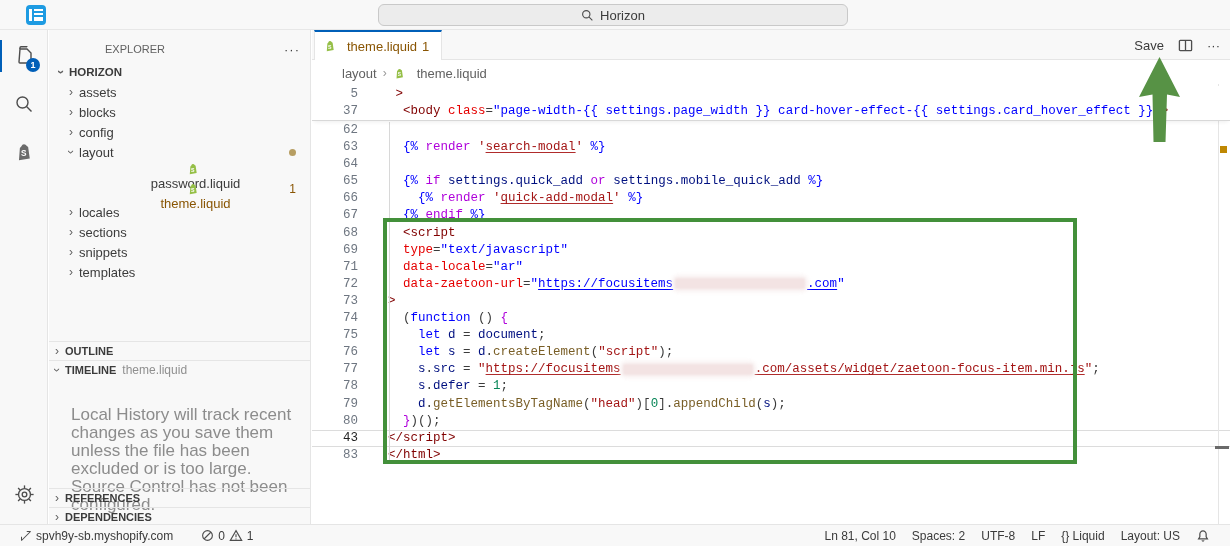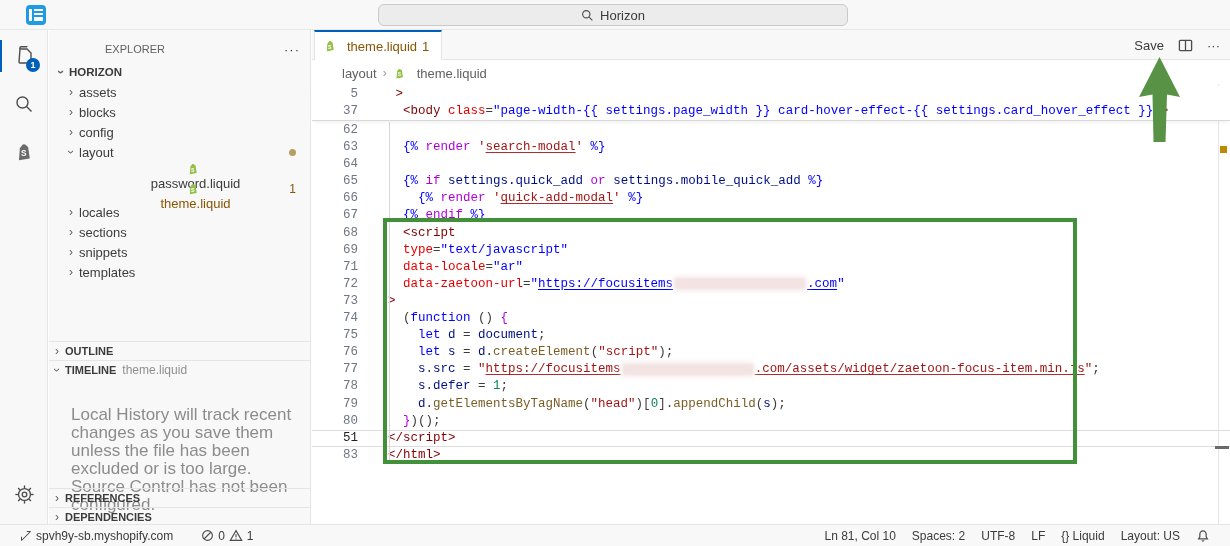--- a/index.html
+++ b/index.html
@@ -283,21 +283,21 @@
       <div class="code-line"><span class="ln">71</span><span class="lc"><span class="tk-pl">  </span><span class="tk-attr">data-locale</span><span class="tk-pl">=</span><span class="tk-str">"ar"</span></span></div>
       <div class="code-line"><span class="ln">72</span><span class="lc"><span class="tk-pl">  </span><span class="tk-attr">data-zaetoon-url</span><span class="tk-pl">=</span><span class="tk-str">"</span><span class="tk-str u-blue">https://focusitems</span><span class="redact" style="width: 130px;"></span><span class="tk-str u-blue">.com</span><span class="tk-str">"</span></span></div>
       <div class="code-line"><span class="ln">73</span><span class="lc"><span class="tk-tag">&gt;</span></span></div>
       <div class="code-line"><span class="ln">74</span><span class="lc"><span class="tk-pl">  (</span><span class="tk-kw">function</span><span class="tk-pl"> () </span><span class="tk-lq">{</span></span></div>
       <div class="code-line"><span class="ln">75</span><span class="lc"><span class="tk-pl">    </span><span class="tk-kw">let</span><span class="tk-pl"> </span><span class="tk-var">d</span><span class="tk-pl"> = </span><span class="tk-var">document</span><span class="tk-pl">;</span></span></div>
       <div class="code-line"><span class="ln">76</span><span class="lc"><span class="tk-pl">    </span><span class="tk-kw">let</span><span class="tk-pl"> </span><span class="tk-var">s</span><span class="tk-pl"> = </span><span class="tk-var">d</span><span class="tk-pl">.</span><span class="tk-fn">createElement</span><span class="tk-pl">(</span><span class="tk-strj">"script"</span><span class="tk-pl">);</span></span></div>
       <div class="code-line"><span class="ln">77</span><span class="lc"><span class="tk-pl">    </span><span class="tk-var">s</span><span class="tk-pl">.</span><span class="tk-var">src</span><span class="tk-pl"> = </span><span class="tk-strj">"</span><span class="tk-strj u-red">https://focusitems</span><span class="redact" style="width: 130px;"></span><span class="tk-strj u-red">.com/assets/widget/zaetoon-focus-item.min.js</span><span class="tk-strj">"</span><span class="tk-pl">;</span></span></div>
       <div class="code-line"><span class="ln">78</span><span class="lc"><span class="tk-pl">    </span><span class="tk-var">s</span><span class="tk-pl">.</span><span class="tk-var">defer</span><span class="tk-pl"> = </span><span class="tk-num">1</span><span class="tk-pl">;</span></span></div>
       <div class="code-line"><span class="ln">79</span><span class="lc"><span class="tk-pl">    </span><span class="tk-var">d</span><span class="tk-pl">.</span><span class="tk-fn">getElementsByTagName</span><span class="tk-pl">(</span><span class="tk-strj">"head"</span><span class="tk-pl">)[</span><span class="tk-num">0</span><span class="tk-pl">].</span><span class="tk-fn">appendChild</span><span class="tk-pl">(</span><span class="tk-var">s</span><span class="tk-pl">);</span></span></div>
       <div class="code-line"><span class="ln">80</span><span class="lc"><span class="tk-pl">  </span><span class="tk-lq">}</span><span class="tk-pl">)();</span></span></div>
-      <div class="code-line cur"><span class="ln">51</span><span class="lc"><span class="tk-tag">&lt;/script&gt;</span></span></div>
+      <div class="code-line cur"><span class="ln">43</span><span class="lc"><span class="tk-tag">&lt;/script&gt;</span></span></div>
       <div class="code-line"><span class="ln">83</span><span class="lc"><span class="tk-tag">&lt;/html&gt;</span></span></div>
     </div>
 
   <div class="anno-box"></div>
   <svg class="anno-arrow" viewBox="0 0 48 88">
     <path d="M23.5 1 L44 41 L31 38.5 L29.5 86 L17.5 86 L16.5 38.5 L3 41 Z" fill="#579245"></path>
   </svg>
 
   <div class="ruler-line"></div>
   <div class="ruler-warn"></div>

